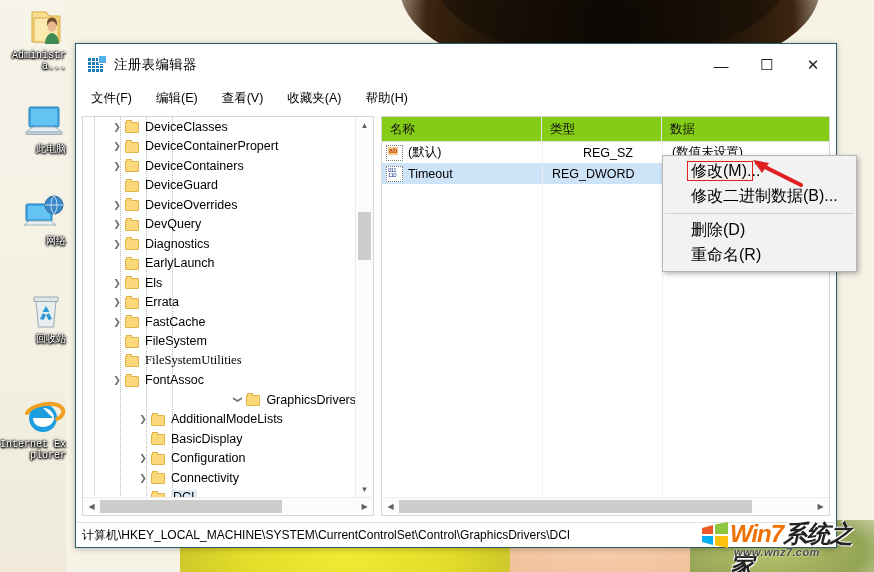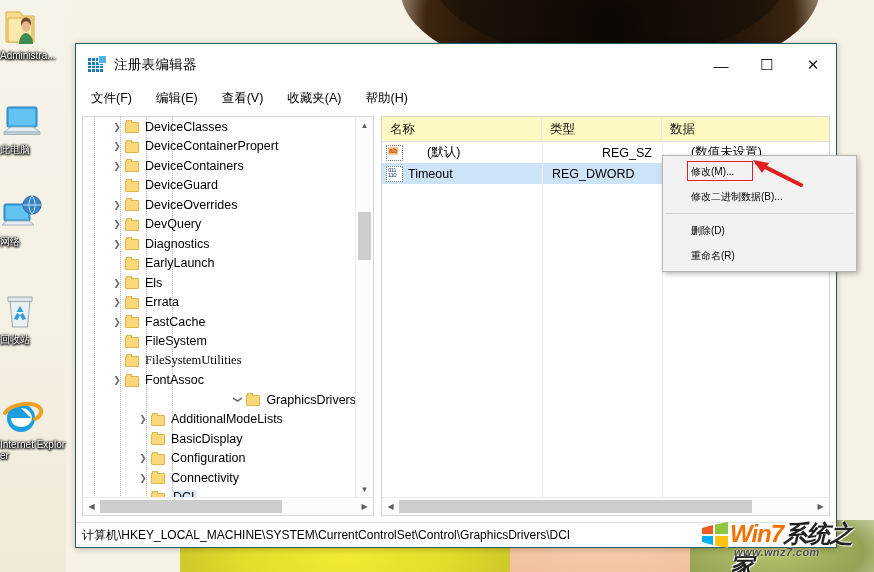--- a/index.html
+++ b/index.html
@@ -32,21 +32,21 @@
   }
   .wp-green{
     position:absolute;left:690px;top:520px;width:200px;height:80px;
     background:radial-gradient(ellipse at 40% 40%, #b7c26a 0%, #93a455 55%, rgba(147,164,85,0) 100%);
   }
   .wp-left{
     position:absolute;left:0;top:0;width:66px;height:572px;
     background:linear-gradient(180deg,#f6f3e8 0%,#f4f0e4 55%,#efead9 100%);
   }
   
-  .dicon{position:absolute;width:66px;text-align:left;}
+  .dicon{position:absolute;width:66px;text-align:right;font-family:Liberation Mono, monospace;}
   .dicon .glyph{display:block;height:44px;line-height:44px;}
   .dicon .lbl{
     display:block;font-size:10px;color:#ffffff;line-height:11px;
     text-shadow:0 0 3px #000,1px 1px 2px #000,-1px 0 2px #000,0 1px 2px #000;
     word-break:break-all;
   }
   
   #regwin{
     position:absolute;left:75px;top:43px;width:760px;height:503px;
     background:#ffffff;border:1px solid #2d5b68;
@@ -91,42 +91,42 @@
   
   .vsb{position:absolute;right:0;top:0;bottom:17px;width:17px;background:#fcfcfc;border-left:1px solid #ececec;}
   .vsb .arr{height:17px;display:flex;align-items:center;justify-content:center;font-size:8px;color:#606060;}
   .vsb .arr.bot{position:absolute;bottom:0;left:0;right:0;}
   .vsb .thumb{position:absolute;left:2px;right:2px;background:#cdcdcd;}
   .hsb{position:absolute;left:0;right:0;bottom:0;height:17px;background:#fcfcfc;border-top:1px solid #ececec;display:flex;align-items:center;}
   .hsb .arr{width:17px;text-align:center;font-size:8px;color:#606060;flex:none;}
   .hsb .track{flex:1;height:17px;position:relative;}
   .hsb .thumb{position:absolute;top:2px;bottom:2px;background:#cdcdcd;}
   
-  .lhead{height:24px;display:flex;border-bottom:1px solid #e2e2e2;background:#fef9c3;}
+  .lhead{height:24px;display:flex;border-bottom:1px solid #e2e2e2;background:#84cc16;}
   .lhead .col{font-size:12.5px;color:#111;padding:4px 0 0 8px;box-sizing:border-box;border-right:1px solid #e8e8e8;}
   .lrow{height:21px;display:flex;align-items:center;}
   .lrow.sel{background:#cde3f7;}
   .lcell{font-size:12.5px;color:#000;box-sizing:border-box;padding-left:8px;overflow:hidden;white-space:nowrap;}
   .vicon{width:15px;height:14px;flex:none;margin:0 5px 0 4px;position:relative;background:#fff;border:1px solid #b5b5b5;border-radius:1px;}
   .vicon.ab{border:1px dotted #7a7a7a;}
   .vicon.ab span{position:absolute;left:1px;top:1px;font-size:7px;color:#c2440e;font-weight:bold;line-height:8px;background:#f5c98a;padding:0 1px;}
   .vicon.dw{border:1px dotted #7a7a7a;}
   .vicon.dw span{position:absolute;left:1px;top:1px;font-size:6px;color:#1b3a8c;line-height:5px;letter-spacing:-.5px;}
   .colsep{position:absolute;top:24px;bottom:17px;width:1px;background:#efefef;}
   
   .statusbar{position:absolute;left:0;right:0;bottom:0;height:24px;border-top:1px solid #e0e0e0;
     display:flex;align-items:center;background:#fff;}
   .statusbar span{font-size:12px;color:#000;padding-left:6px;white-space:nowrap;}
   
   #ctxmenu{
     position:absolute;left:662px;top:155px;width:193px;
     background:#f2f2f2;border:1px solid #b6b6b6;box-shadow:2px 2px 5px rgba(0,0,0,.28);
     padding:3px 0;
   }
-  .mi{height:25px;display:flex;align-items:center;padding-left:28px;font-size:10px;color:#000;}
+  .mi{height:25px;display:flex;align-items:center;padding-left:28px;font-size:16px;color:#000;}
   .mi.boxed{position:relative;}
   .mi.boxed .hl{position:absolute;left:24px;top:2px;width:66px;height:20px;border:1.5px solid #e02020;box-sizing:border-box;}
   .msep{height:1px;background:#d2d2d2;margin:4px 2px;}
   
   #redarrow{position:absolute;left:735px;top:155px;width:70px;height:34px;pointer-events:none;}
   
   #wmark{position:absolute;left:700px;top:516px;width:174px;height:50px;}
   .wm-logo{position:absolute;left:0;top:6px;width:30px;height:26px;}
   .wm-text{position:absolute;left:30px;top:2px;font-size:24px;font-weight:bold;font-style:italic;
     color:#f07000;text-shadow:1px 1px 0 #fff,-1px -1px 0 #fff;letter-spacing:-1px;}
@@ -405,21 +405,21 @@
         <div class="col" style="width:120px;">类型</div>
         <div class="col" style="flex:1;border-right:none;">数据</div>
       </div>
       <div class="colsep" style="left:160px;"></div>
       <div class="colsep" style="left:280px;"></div>
       <div id="listrows">
           <div class="lrow">
             <span class="vicon ab">
               <span>ab</span>
             </span>
-            <span class="lcell" style="width: 136px; padding-left: 0px; margin-left: 19px;">(默认)</span>
+            <span class="lcell" style="width: 136px; padding-left: 0px;">(默认)</span>
             <span class="lcell" style="width: 120px; text-align: center;">REG_SZ</span>
             <span class="lcell" style="flex: 1 1 0%;">(数值未设置)</span>
           </div>
           <div class="lrow sel">
             <span class="vicon dw">
               <span>011<br>110</span>
             </span>
             <span class="lcell" style="width: 136px; padding-left: 0px;">Timeout</span>
             <span class="lcell" style="width: 120px;">REG_DWORD</span>
             <span class="lcell" style="flex: 1 1 0%;">0x00000007 (7)</span>

